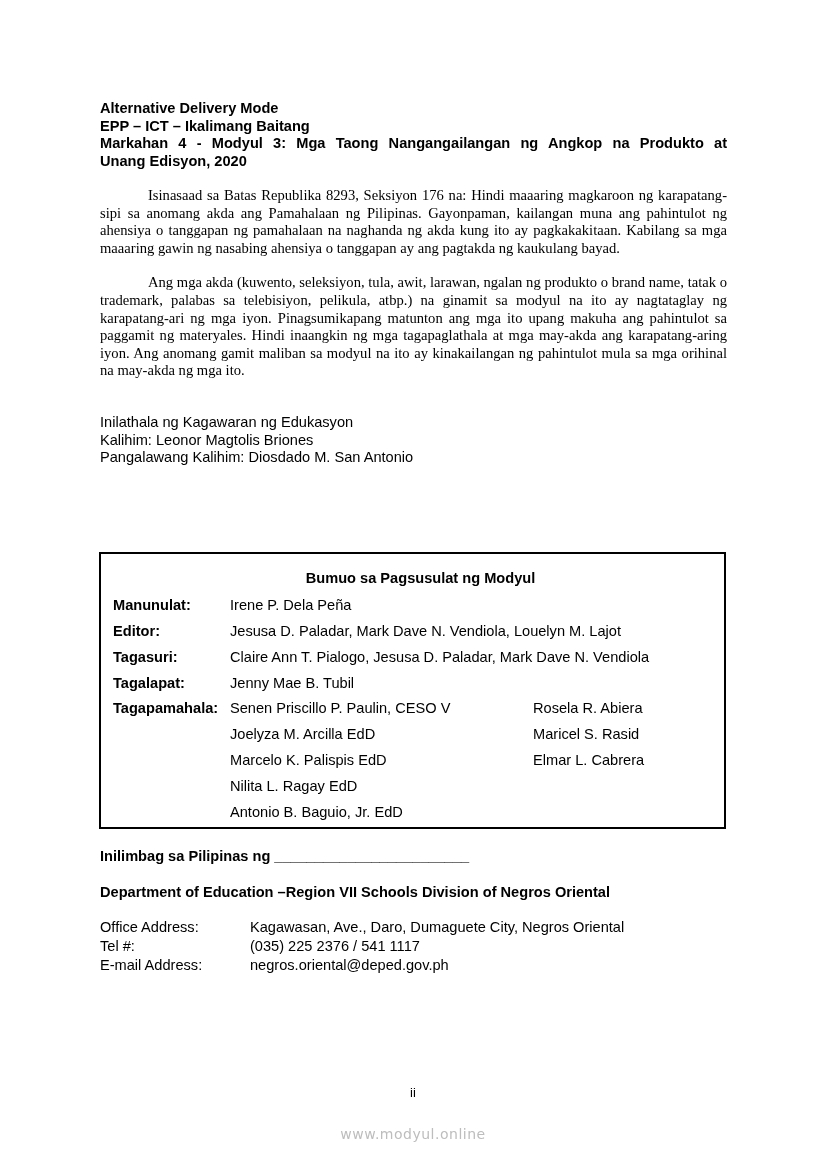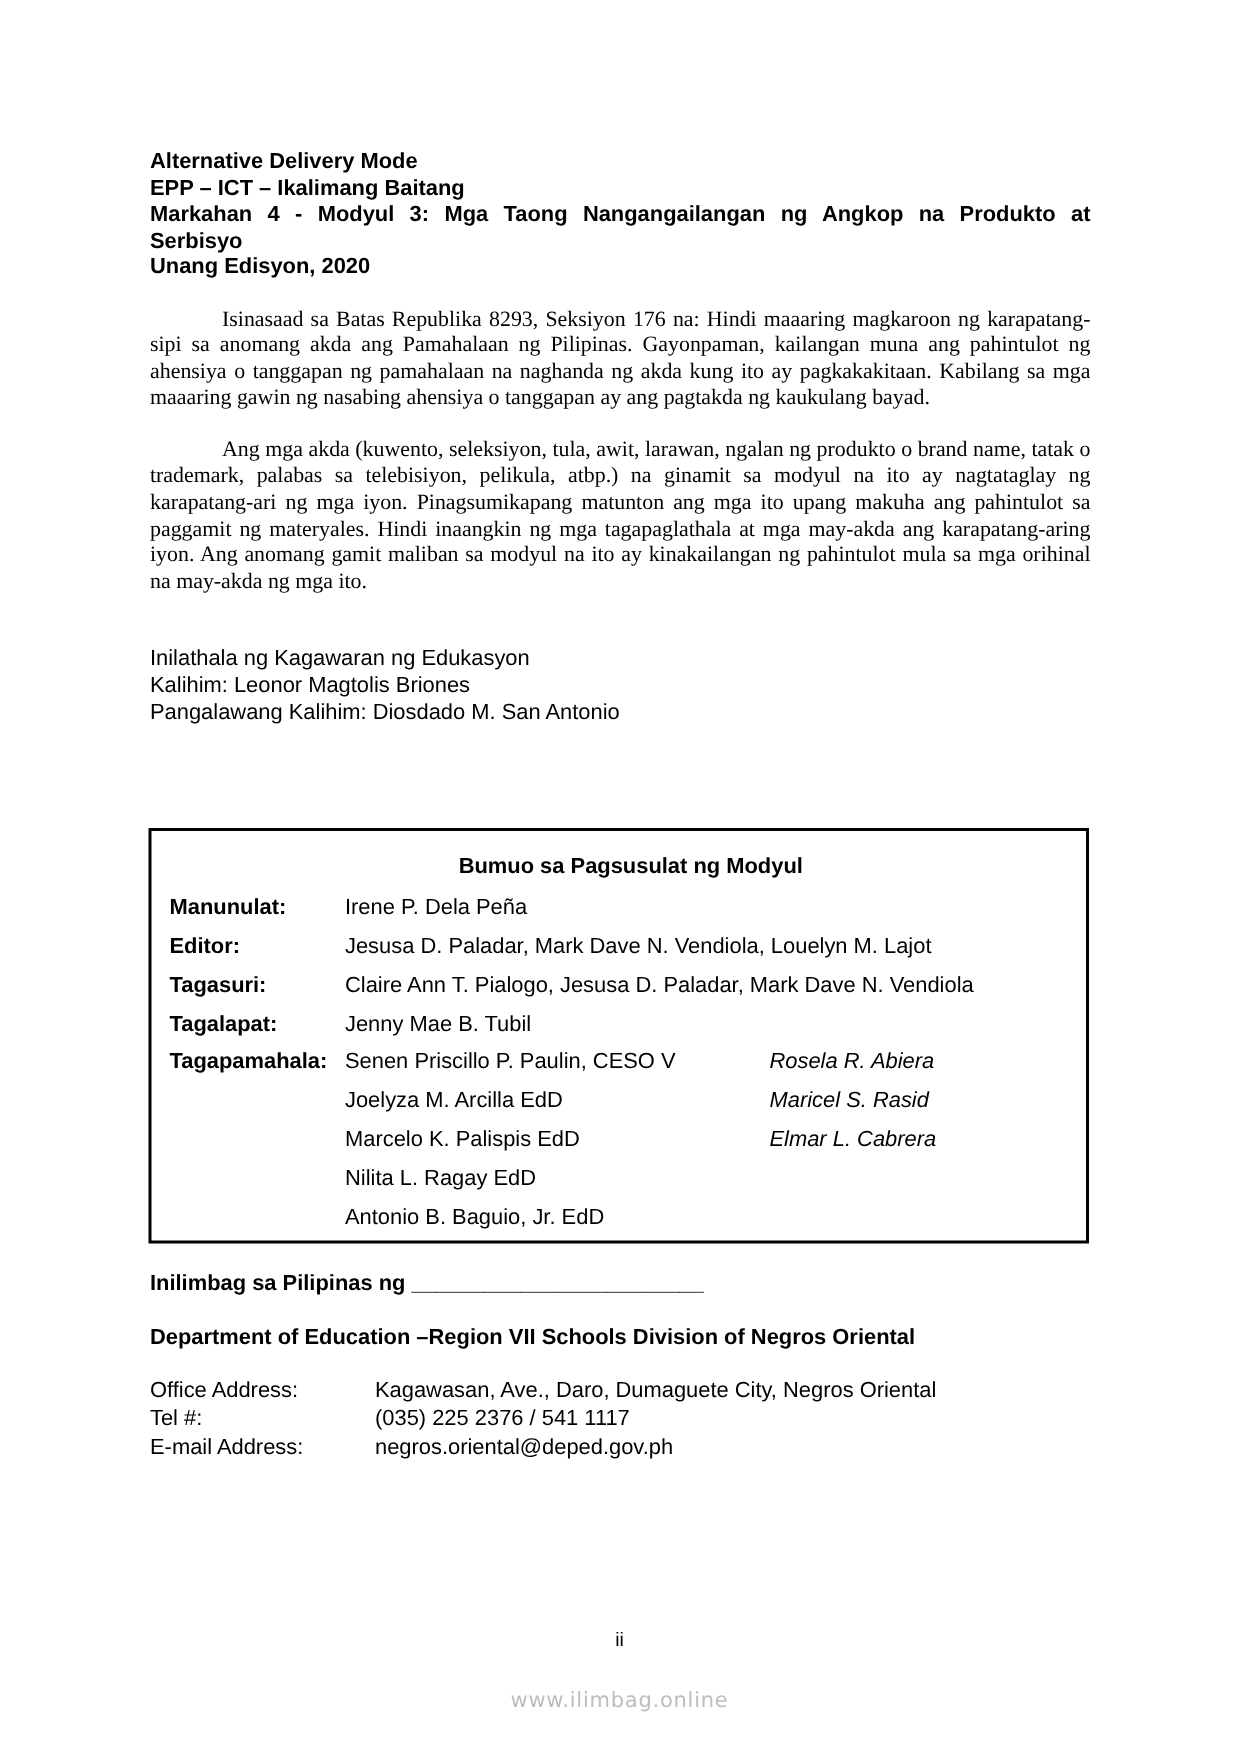--- a/index.html
+++ b/index.html
@@ -17,39 +17,38 @@
   .plain div { display: block; }
 
   .box {
     position: absolute; left: 99px; top: 552px; width: 623px; height: 273px;
     border: 2px solid #000;
   }
   .box-title { position: absolute; left: 16px; right: 0; top: 16px; text-align: center; font-weight: bold; font-size: 14.6px; }
   .row { position: absolute; left: 12px; font-size: 14.6px; white-space: nowrap; }
   .row .lbl { position: absolute; left: 0; font-weight: bold; }
   .row .val { position: absolute; left: 117px; }
-  .row .val2 { position: absolute; left: 400px; font-style: italic; }
+  .row .val2 { position: absolute; left: 420px; }
 
   .printed { position: absolute; left: 100px; top: 848px; font-weight: bold; }
   .dept { position: absolute; left: 100px; top: 884px; font-weight: bold; }
   .contact { position: absolute; left: 100px; font-size: 14.6px; white-space: nowrap; }
   .contact .lbl { position: absolute; left: 0; }
   .contact .val { position: absolute; left: 150px; }
   .pagenum { position: absolute; left: 0; right: 0; top: 1085px; text-align: center; font-size: 13px; }
   .watermark { position: absolute; left: 0; right: 0; top: 1126px; text-align: center; font-size: 14px; color: #bdbdbd; letter-spacing: 0.5px; font-family: "DejaVu Sans", sans-serif; }
 </style>
 </head>
 <body>
 
 <div class="page">
   <div class="hdr">
     <span class="ln">Alternative Delivery Mode</span>
     <span class="ln">EPP – ICT – Ikalimang Baitang</span>
     <span class="just">Markahan 4 - Modyul 3: Mga Taong Nangangailangan ng Angkop na Produkto at</span>
-    <span class="ln">Serbisyo</span>
     <span class="ln">Unang Edisyon, 2020</span>
   </div>
   <div class="gap1"></div>
   <p class="par">Isinasaad sa Batas Republika 8293, Seksiyon 176 na: Hindi maaaring magkaroon ng karapatang-sipi sa anomang akda ang Pamahalaan ng Pilipinas. Gayonpaman, kailangan muna ang pahintulot ng ahensiya o tanggapan ng pamahalaan na naghanda ng akda kung ito ay pagkakakitaan. Kabilang sa mga maaaring gawin ng nasabing ahensiya o tanggapan ay ang pagtakda ng kaukulang bayad.</p>
   <div class="gap1"></div>
   <p class="par">Ang mga akda (kuwento, seleksiyon, tula, awit, larawan, ngalan ng produkto o brand name, tatak o trademark, palabas sa telebisiyon, pelikula, atbp.) na ginamit sa modyul na ito ay nagtataglay ng karapatang-ari ng mga iyon. Pinagsumikapang matunton ang mga ito upang makuha ang pahintulot sa paggamit ng materyales. Hindi inaangkin ng mga tagapaglathala at mga may-akda ang karapatang-aring iyon. Ang anomang gamit maliban sa modyul na ito ay kinakailangan ng pahintulot mula sa mga orihinal na may-akda ng mga ito.</p>
   <div class="gap1"></div>
   <div class="gap1"></div>
   <div class="plain">
     <div>Inilathala ng Kagawaran ng Edukasyon</div>
@@ -109,13 +108,13 @@
 <div class="contact" style="top:938px">
   <span class="lbl">Tel #:</span>
   <span class="val">(035) 225 2376 / 541 1117</span>
 </div>
 <div class="contact" style="top:957px">
   <span class="lbl">E-mail Address:</span>
   <span class="val">negros.oriental@deped.gov.ph</span>
 </div>
 
 <div class="pagenum">ii</div>
-<div class="watermark">www.ilimbag.online</div>
+<div class="watermark">www.modyul.online</div>
 
 </body></html>

